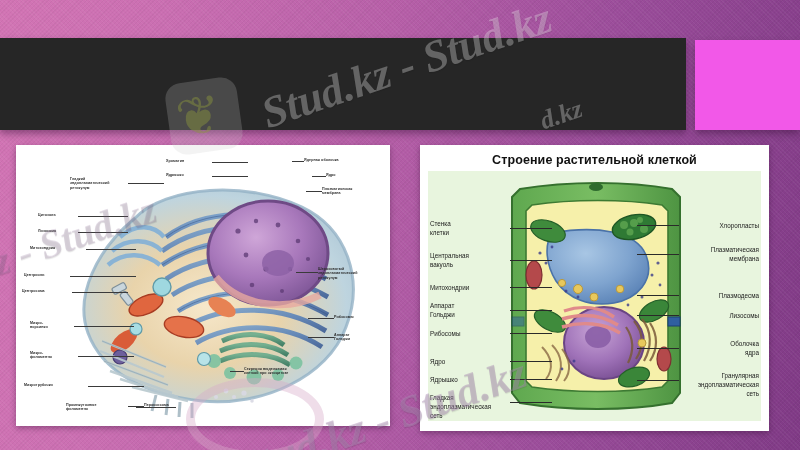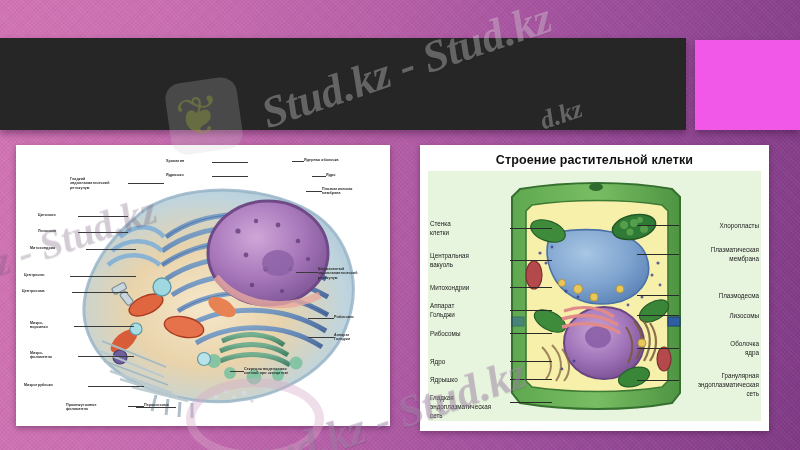--- a/index.html
+++ b/index.html
@@ -288,21 +288,21 @@
         <div class="lbl" style="left: 318px; top: 188px;">Аппарат<br>Гольджи</div>
         <div class="lead" style="left: 292px; top: 192px; width: 26px;"></div>
         <div class="lbl" style="left: 228px; top: 222px;">Секреция выделяемая<br>клеткой при экзоцитозе</div>
         <div class="lead" style="left: 214px; top: 226px; width: 14px;"></div>
         <div class="lbl" style="left: 128px; top: 258px;">Пероксисома</div>
         <div class="lead" style="left: 112px; top: 261px; width: 16px;"></div>
       </div>
   </div>
 
   <div class="pic" id="pic-plant">
-    <div id="plant-head">Строение растительной клетки</div>
+    <div id="plant-head">Строение растительной клеткой</div>
     <div id="plant-body">
       <svg viewBox="0 0 333 250" preserveAspectRatio="none" style="position:absolute;inset:0;width:100%;height:100%">
         <defs>
           <linearGradient id="wallg" x1="0" y1="0" x2="1" y2="0">
             <stop offset="0%" stop-color="#5fa84f"></stop>
             <stop offset="50%" stop-color="#79bd63"></stop>
             <stop offset="100%" stop-color="#4e9442"></stop>
           </linearGradient>
           <radialGradient id="vacg" cx="38%" cy="32%" r="72%">
             <stop offset="0%" stop-color="#a8c6e4"></stop>

